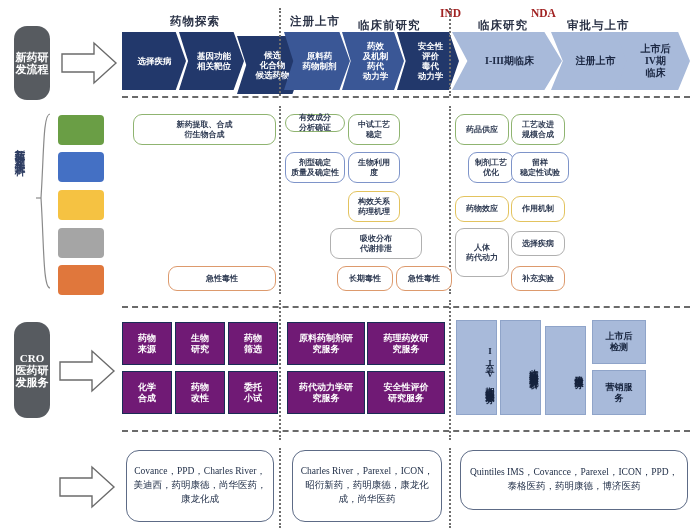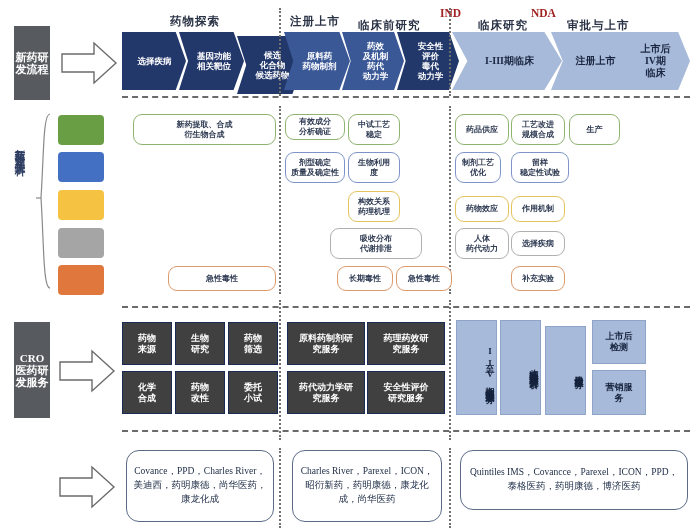--- a/index.html
+++ b/index.html
@@ -7,21 +7,21 @@
     width:700px;height:529px;
     background:#ffffff;
     font-family:"Liberation Serif","DejaVu Serif",serif;
     position:relative;
     overflow:hidden;
     color:#1f2a44;
   }
   .canvas{position:absolute;left:0;top:0;width:700px;height:529px;}
 
   
-  .abs{position:absolute;box-sizing:border-box;}
+  .abs{position:absolute;box-sizing:border-box;border-radius:13px;}
 
   
   .rowlabel{
     background:#575b60;
     color:#ffffff;
     display:flex;
     align-items:center;
     justify-content:center;
     font-weight:700;
     letter-spacing:0px;
@@ -104,21 +104,21 @@
     font-weight:700;
     color:#2e3a52;
     box-sizing:border-box;
     padding:1px 2px;
   }
   .pill span{display:block;width:100%;}
 
   
   .srv{
     position:absolute;
-    background:#404040;
+    background:#701a75;
     color:#fff;
     display:flex;align-items:center;justify-content:center;
     text-align:center;
     font-size:9px;line-height:1.2;font-weight:700;
     box-sizing:border-box;
     border:1px solid #1a2c55;
     padding:1px 2px;
   }
   .srv.wide{font-size:9px;}
   .srv.pale{background:#a8bada;color:#16233d;border:1px solid #8fa4c9;}
@@ -238,63 +238,60 @@
 
   <div class="swatch" style="left:58px;top:115px;width:46px;height:30px;background:#6a9e45;"></div>
   <div class="swatch" style="left:58px;top:152px;width:46px;height:30px;background:#4470c4;"></div>
   <div class="swatch" style="left:58px;top:190px;width:46px;height:30px;background:#f5c242;"></div>
   <div class="swatch" style="left:58px;top:228px;width:46px;height:30px;background:#a5a5a5;"></div>
   <div class="swatch" style="left:58px;top:265px;width:46px;height:30px;background:#e0773c;"></div>
 
   <div class="pill" style="left:133px;top:114px;width:143px;height:31px;border-color:#8fb470;">
       <span>新药提取、合成<br>衍生物合成</span>
     </div>
-  <div class="pill" style="left:285px;top:114px;width:60px;height:26px;border-color:#8fb470;text-align:center;">
+  <div class="pill" style="left:285px;top:114px;width:60px;height:18px;border-color:#8fb470;text-align:center;">
       <span>有效成分<br>分析确证</span>
     </div>
   <div class="pill" style="left:348px;top:114px;width:52px;height:31px;border-color:#8fb470;">
       <span>中试工艺<br>稳定</span>
     </div>
   <div class="pill" style="left:455px;top:114px;width:54px;height:31px;border-color:#8fb470;">
       <span>药品供应</span>
     </div>
   <div class="pill" style="left:511px;top:114px;width:54px;height:31px;border-color:#8fb470;">
       <span>工艺改进<br>规模合成</span>
     </div>
-  <div class="pill" style="left:569px;top:114px;width:51px;height:31px;border-color:#8fb470;">
-      <span>生产</span>
-    </div>
 
   <div class="pill" style="left:285px;top:152px;width:60px;height:31px;border-color:#7e94c9;">
       <span>剂型确定<br>质量及确定性</span>
     </div>
   <div class="pill" style="left:348px;top:152px;width:52px;height:31px;border-color:#7e94c9;">
       <span>生物利用<br>度</span>
     </div>
-  <div class="pill" style="left:455px;top:152px;width:46px;height:31px;border-color:#7e94c9;">
+  <div class="pill" style="left:468px;top:152px;width:46px;height:31px;border-color:#7e94c9;">
       <span>制剂工艺<br>优化</span>
     </div>
   <div class="pill" style="left:511px;top:152px;width:58px;height:31px;border-color:#7e94c9;">
       <span>留样<br>稳定性试验</span>
     </div>
 
   <div class="pill" style="left:348px;top:191px;width:52px;height:31px;border-color:#e3c35e;">
       <span>构效关系<br>药理机理</span>
     </div>
   <div class="pill" style="left:455px;top:196px;width:54px;height:26px;border-color:#e3c35e;">
       <span>药物效应</span>
     </div>
   <div class="pill" style="left:511px;top:196px;width:54px;height:26px;border-color:#e3c35e;">
       <span>作用机制</span>
     </div>
 
   <div class="pill" style="left:330px;top:228px;width:92px;height:31px;border-color:#b0b0b0;">
       <span>吸收分布<br>代谢排泄</span>
     </div>
-  <div class="pill" style="left:455px;top:228px;width:54px;height:31px;border-color:#b0b0b0;">
+  <div class="pill" style="left:455px;top:228px;width:54px;height:49px;border-color:#b0b0b0;">
       <span>人体<br>药代动力</span>
     </div>
   <div class="pill" style="left:511px;top:231px;width:54px;height:25px;border-color:#b0b0b0;">
       <span>选择疾病</span>
     </div>
 
   <div class="pill" style="left:168px;top:266px;width:108px;height:25px;border-color:#dd9a6d;">
       <span>急性毒性</span>
     </div>
   <div class="pill" style="left:337px;top:266px;width:56px;height:25px;border-color:#dd9a6d;">

